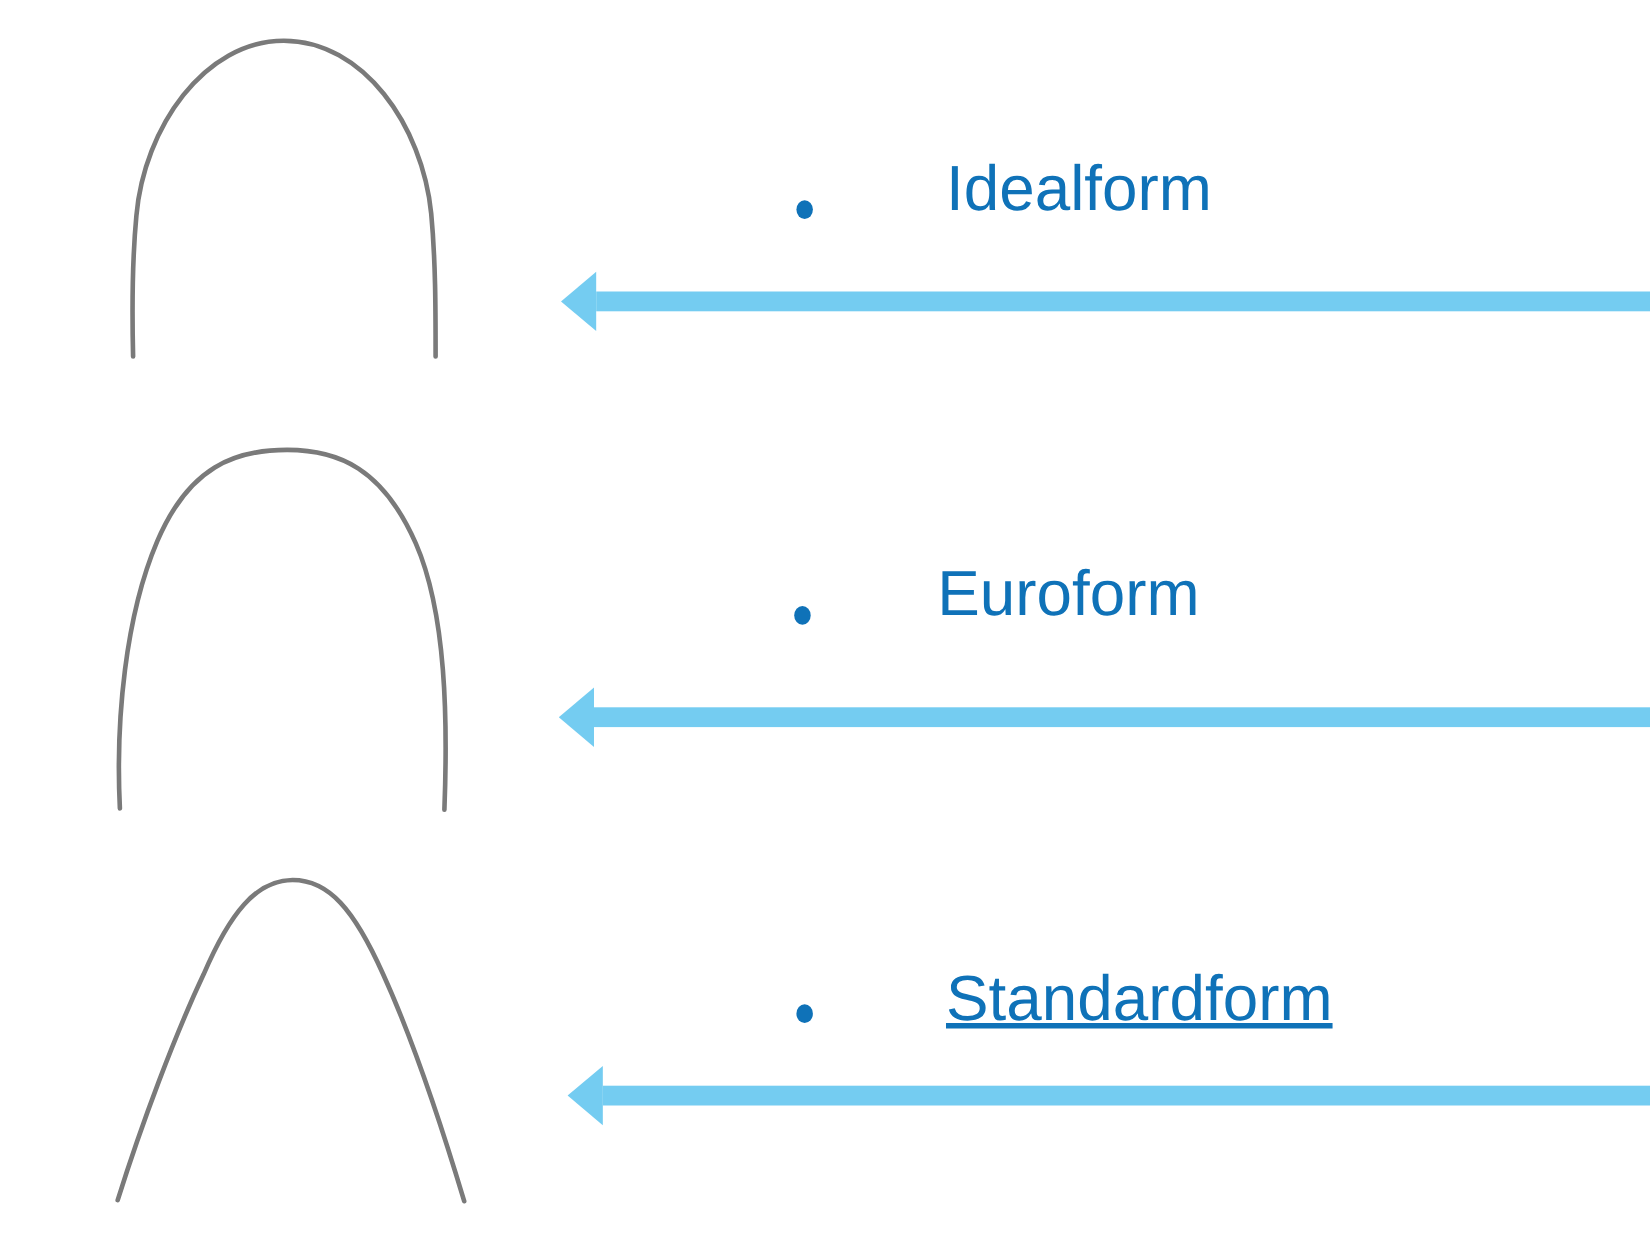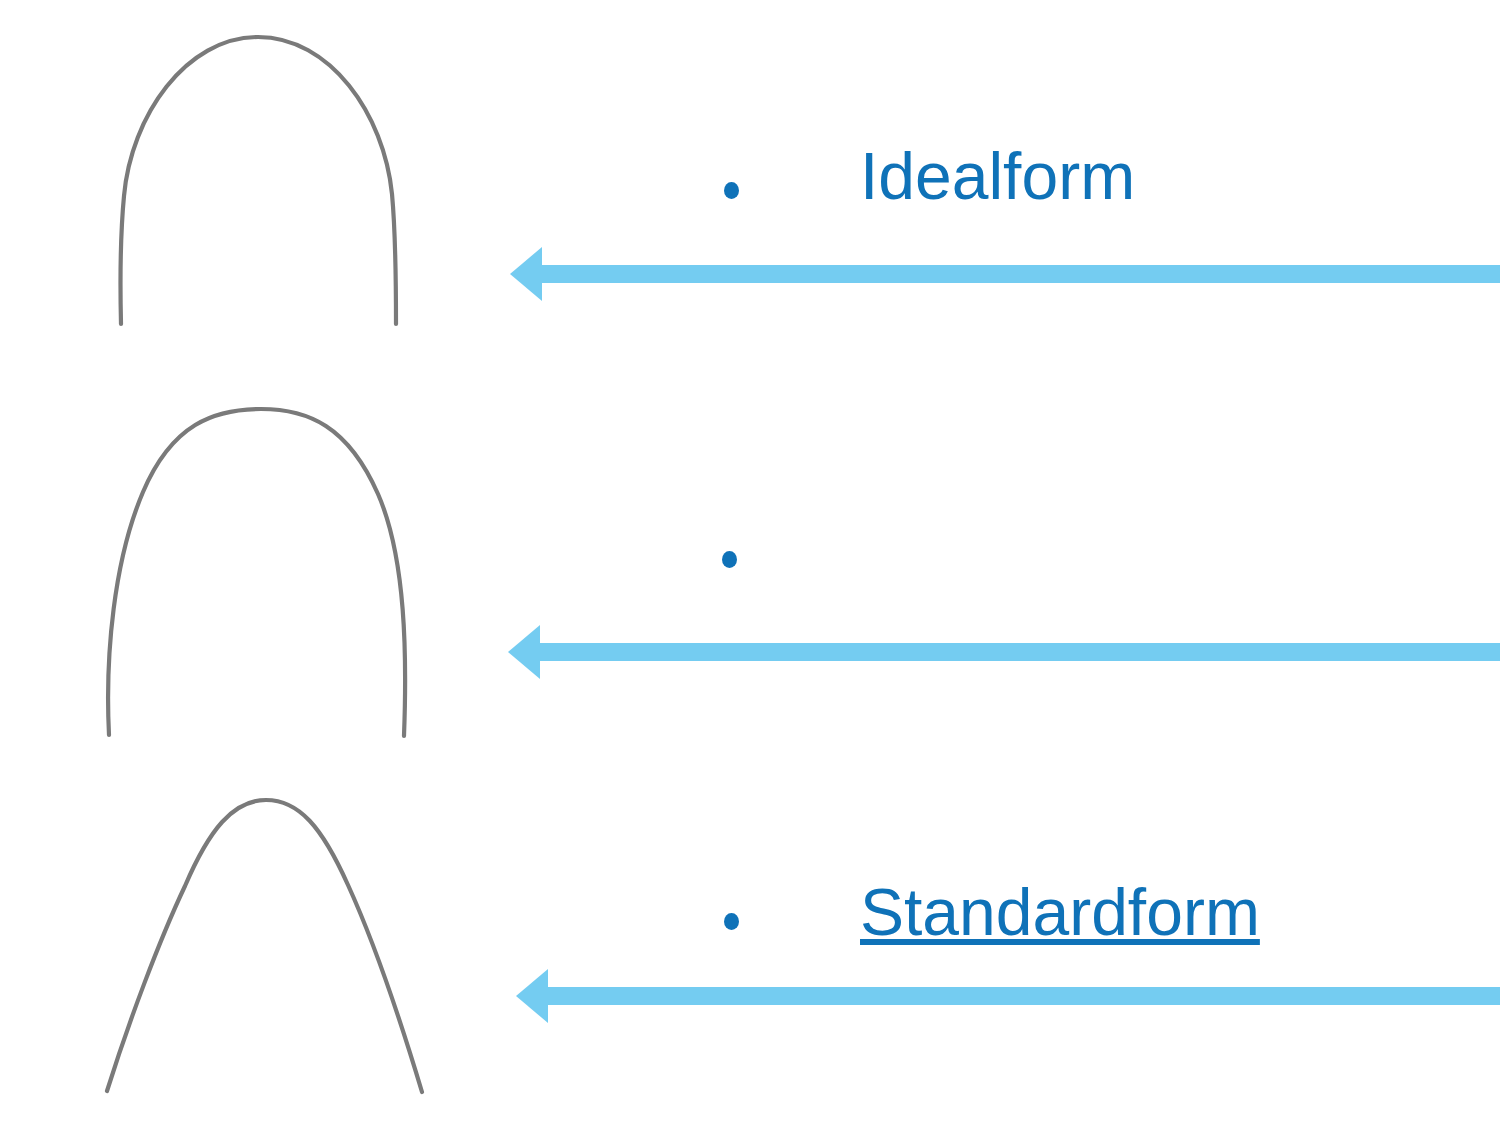--- a/index.html
+++ b/index.html
@@ -30,21 +30,21 @@
   }
   .bullet {
     position: absolute;
     width: 15px;
     height: 17px;
     border-radius: 50%;
     background: var(--text-blue, #0f72b8);
   }
   .label {
     position: absolute;
-    font-size: 66px;
+    font-size: 58px;
     line-height: 1;
     font-weight: 400;
     color: var(--text-blue, #0f72b8);
     white-space: nowrap;
   }
   .shaft {
     position: absolute;
     right: 0;
     height: 18px;
     background: var(--arrow-blue, #74ccf1);
@@ -83,20 +83,21 @@
     <path d="M109,735 C105,655 114,560 143,492 C172,424 214,409 261,409 C308,409 348,426 378,494 C406,558 407,656 404,736"></path>
     <path d="M107,1091 C129,1021 159,941 185,886 C209,830 233,800 266,800 C299,800 322,827 348,885 C374,942 401,1022 422,1092"></path>
   </svg>
 
   <span class="bullet bullet-1"></span>
   <span class="label label-1">Idealform</span>
   <div class="head head-1"></div>
   <div class="shaft shaft-1"></div>
 
   <span class="bullet bullet-2"></span>
+  <span class="label label-2">Euroform</span>
   <div class="head head-2"></div>
   <div class="shaft shaft-2"></div>
 
   <span class="bullet bullet-3"></span>
   <span class="label label-3">Standardform</span>
   <div class="head head-3"></div>
   <div class="shaft shaft-3"></div>
 
 </div>
 

